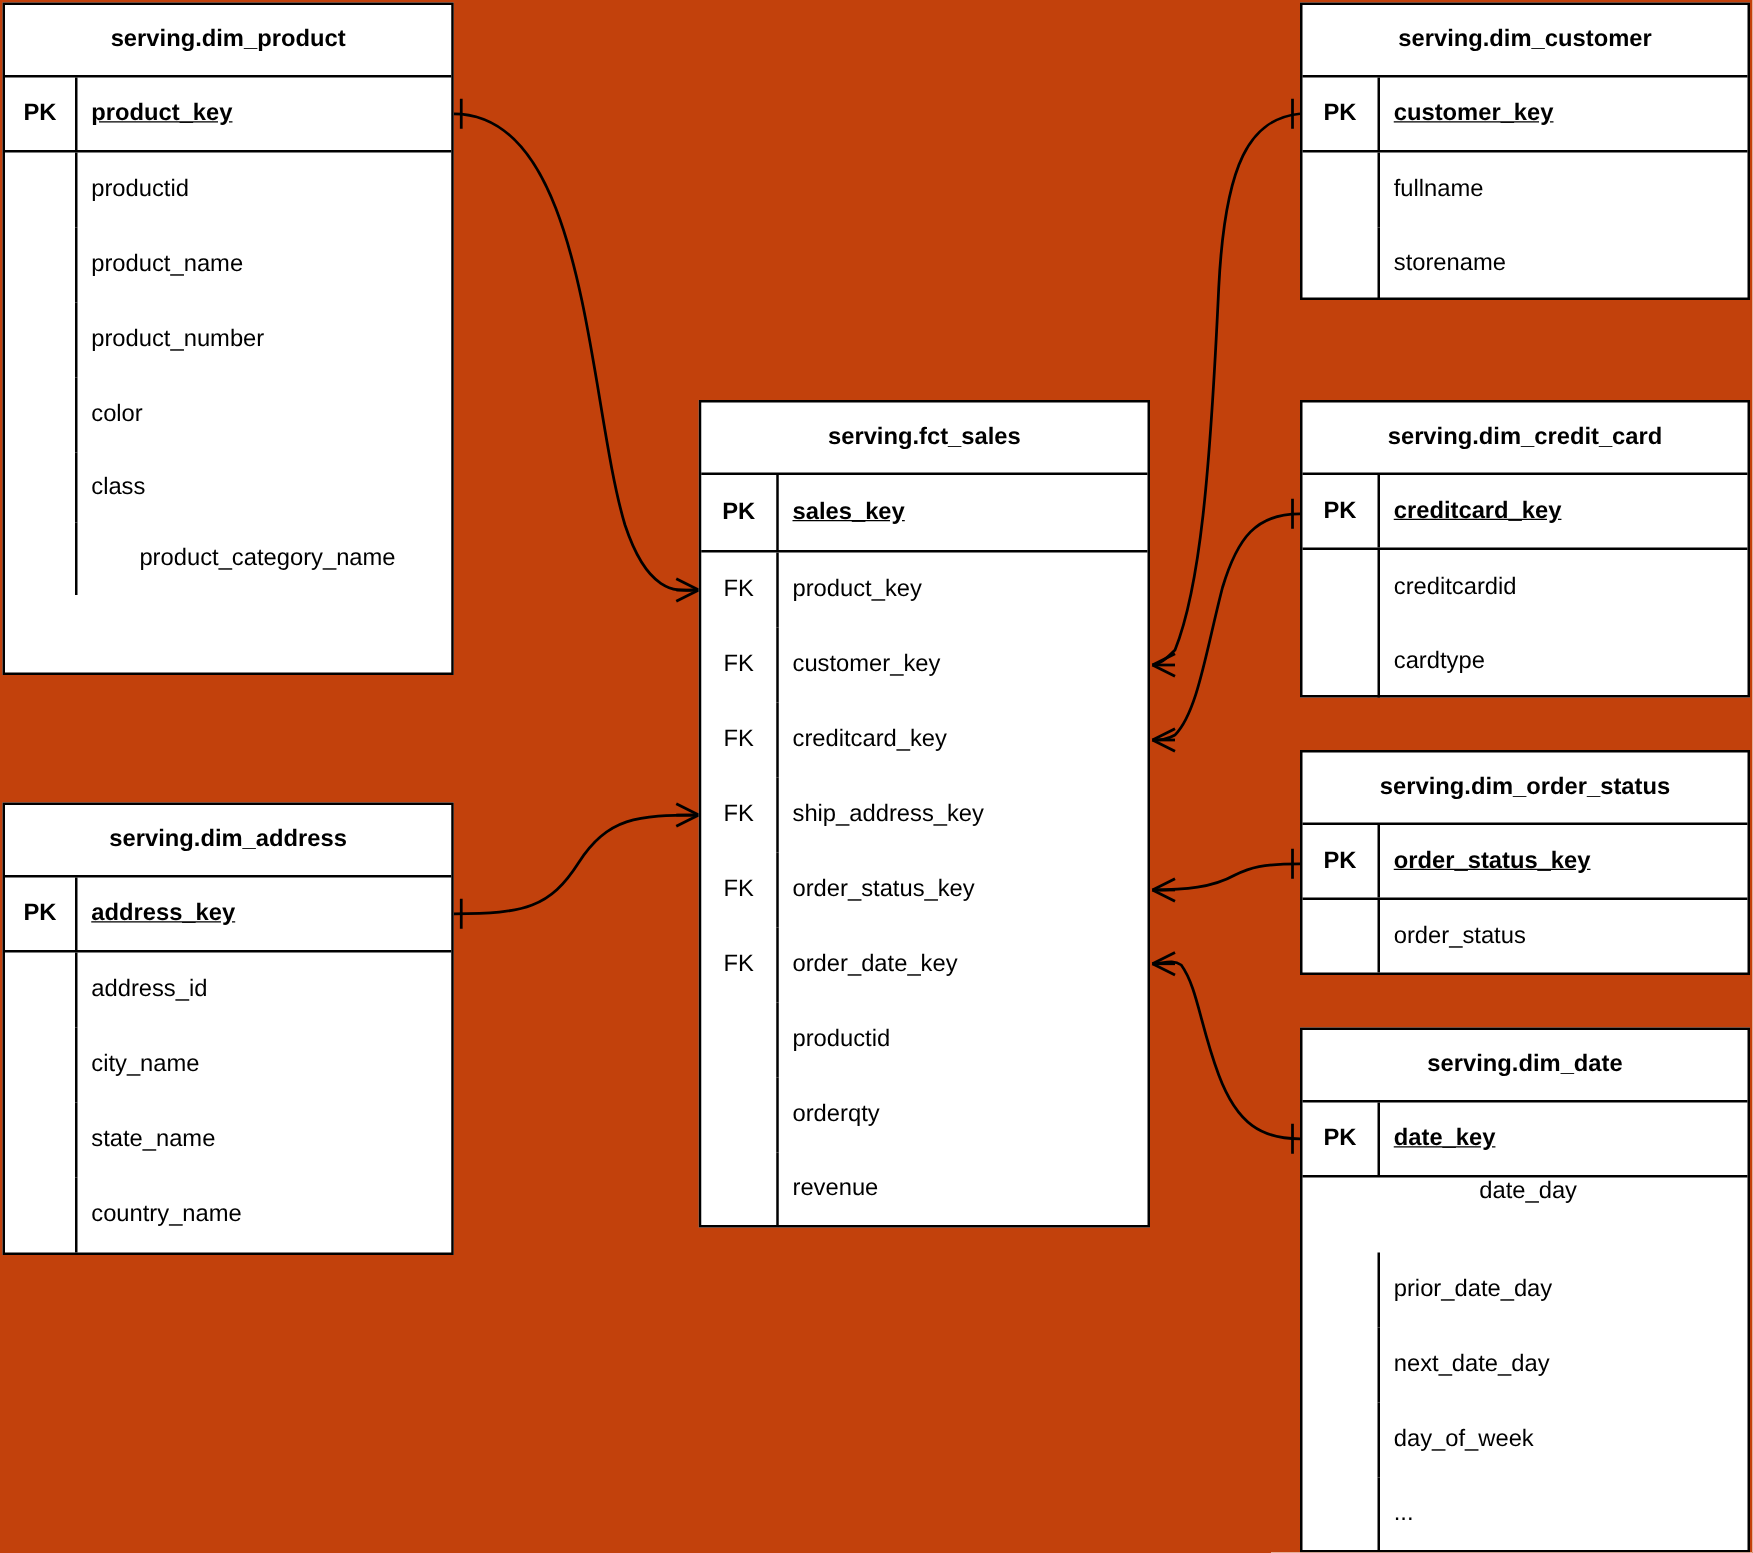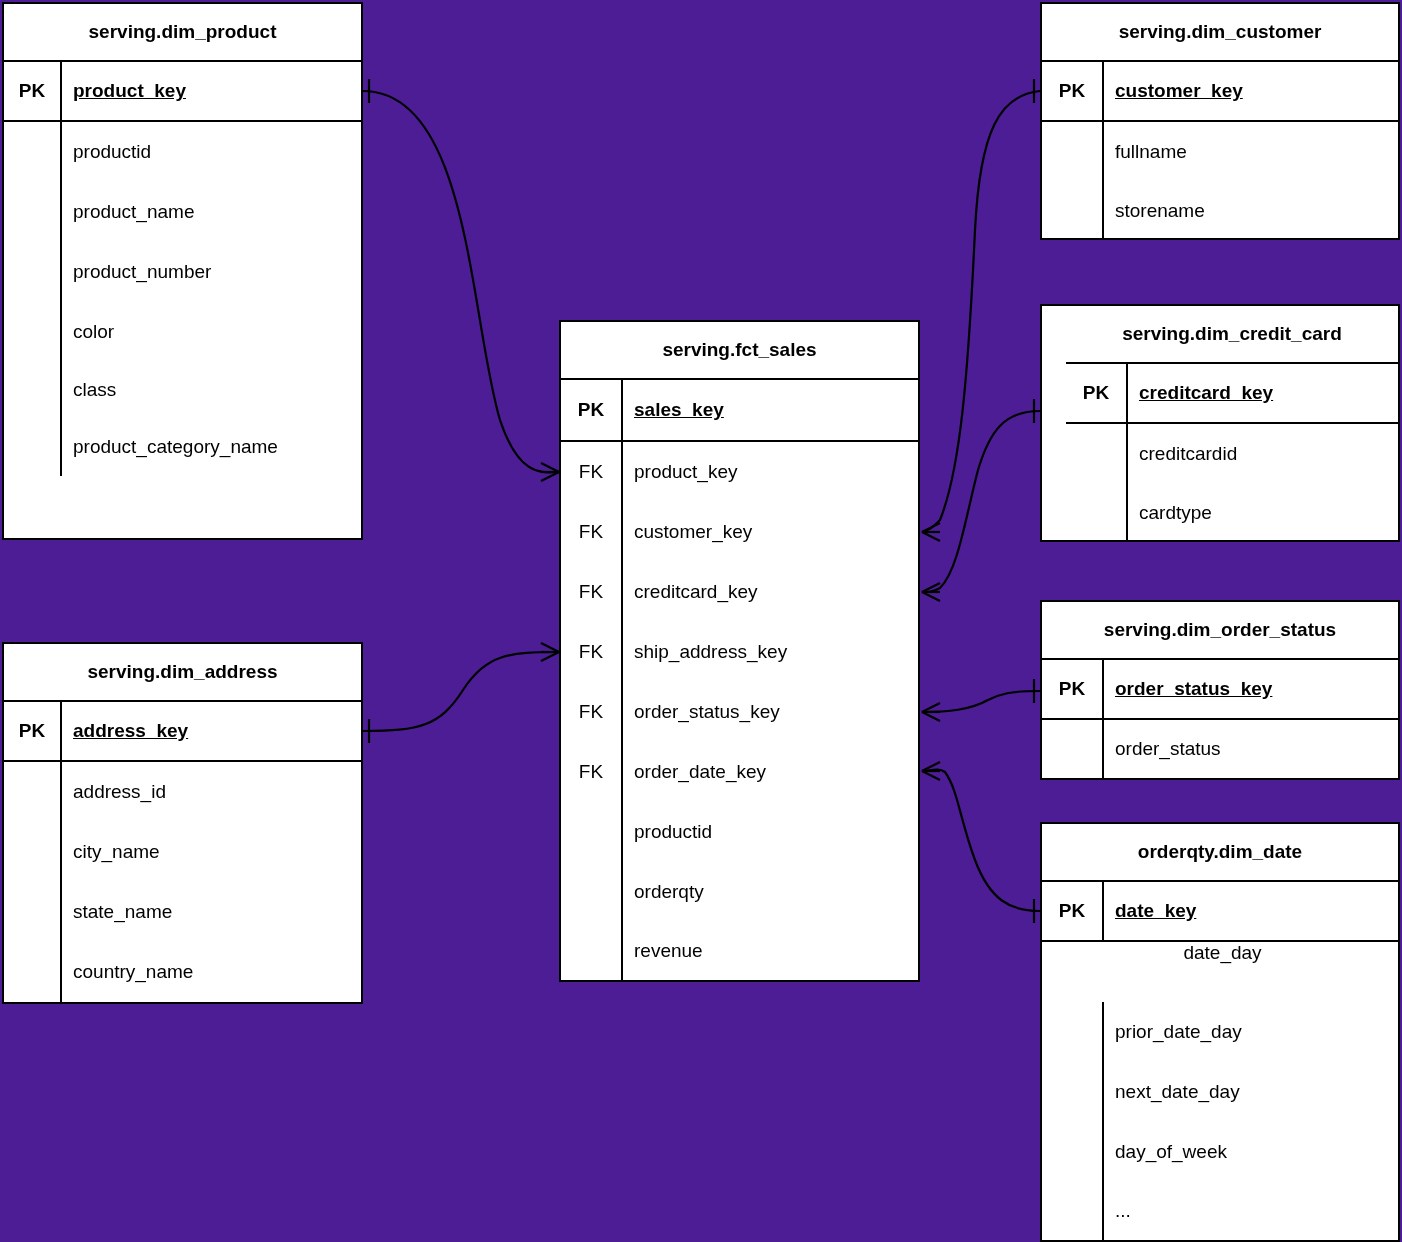--- a/index.html
+++ b/index.html
@@ -4,21 +4,21 @@
 <style>
   html, body {
     margin: 0;
     padding: 0;
     background: #ffffff;
   }
   #canvas {
     position: relative;
     width: 1402px;
     height: 1242px;
-    background: #4c1d95;
+    background: #c2410c;
     font-family: "Liberation Sans", sans-serif;
     overflow: hidden;
   }
 
   
   .entity {
     position: absolute;
     box-sizing: border-box;
     border: 2px solid #000000;
     background: #ffffff;
@@ -170,21 +170,21 @@
         <div class="namecell">product_number</div>
       </div>
       <div class="row" style="height:60px;">
         <div class="keycell blank" style="width:58px;"></div>
         <div class="namecell">color</div>
       </div>
       <div class="row" style="height:56px;">
         <div class="keycell blank" style="width:58px;"></div>
         <div class="namecell">class</div>
       </div>
-      <div class="row" style="height:58px;">
+      <div class="row" style="height:58px;text-align:center;">
         <div class="keycell blank" style="width:58px;"></div>
         <div class="namecell">product_category_name</div>
       </div>
     </div>
   </div>
 
   <div class="entity" style="left:2px; top:642px; width:361px; height:362px;">
     <div class="ent-title" style="height:58px;">serving.dim_address</div>
     <div class="rows">
       <div class="row sep" style="height:60px;">
@@ -267,21 +267,21 @@
         <div class="keycell blank" style="width:62px;"></div>
         <div class="namecell">fullname</div>
       </div>
       <div class="row" style="height:58px;">
         <div class="keycell blank" style="width:62px;"></div>
         <div class="namecell">storename</div>
       </div>
     </div>
   </div>
 
-  <div class="entity" style="left:1040px; top:304px; width:360px; height:238px;padding-left:24px;">
+  <div class="entity" style="left:1040px; top:320px; width:360px; height:238px;">
     <div class="ent-title" style="height:58px;">serving.dim_credit_card</div>
     <div class="rows">
       <div class="row sep" style="height:60px;">
         <div class="keycell pk" style="width:62px;">PK</div>
         <div class="namecell key">creditcard_key</div>
       </div>
       <div class="row" style="height:60px;">
         <div class="keycell blank" style="width:62px;"></div>
         <div class="namecell">creditcardid</div>
       </div>
@@ -300,21 +300,21 @@
         <div class="namecell key">order_status_key</div>
       </div>
       <div class="row" style="height:58px;">
         <div class="keycell blank" style="width:62px;"></div>
         <div class="namecell">order_status</div>
       </div>
     </div>
   </div>
 
   <div class="entity" style="left:1040px; top:822px; width:360px; height:420px;">
-    <div class="ent-title" style="height:58px;">orderqty.dim_date</div>
+    <div class="ent-title" style="height:58px;">serving.dim_date</div>
     <div class="rows">
       <div class="row sep" style="height:60px;">
         <div class="keycell pk" style="width:62px;">PK</div>
         <div class="namecell key">date_key</div>
       </div>
       <div class="row" style="height:60px;flex-direction:column;">
         <div class="keycell blank" style="width:62px;"></div>
         <div class="namecell">date_day</div>
       </div>
       <div class="row" style="height:60px;">

